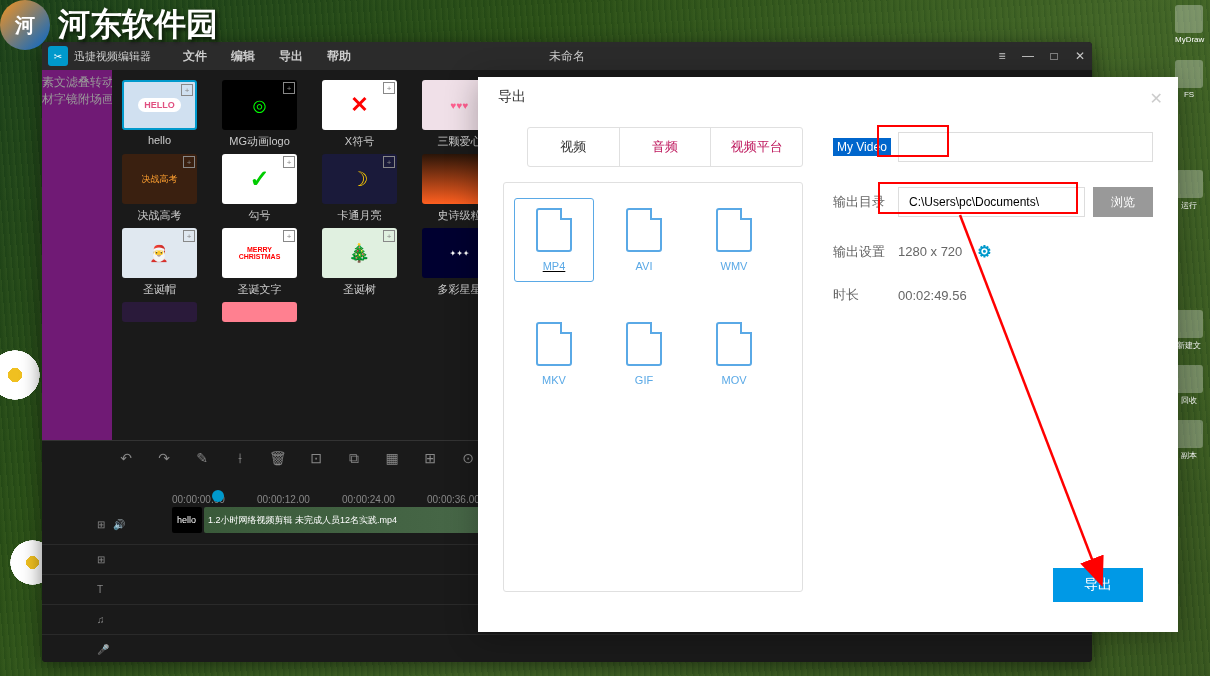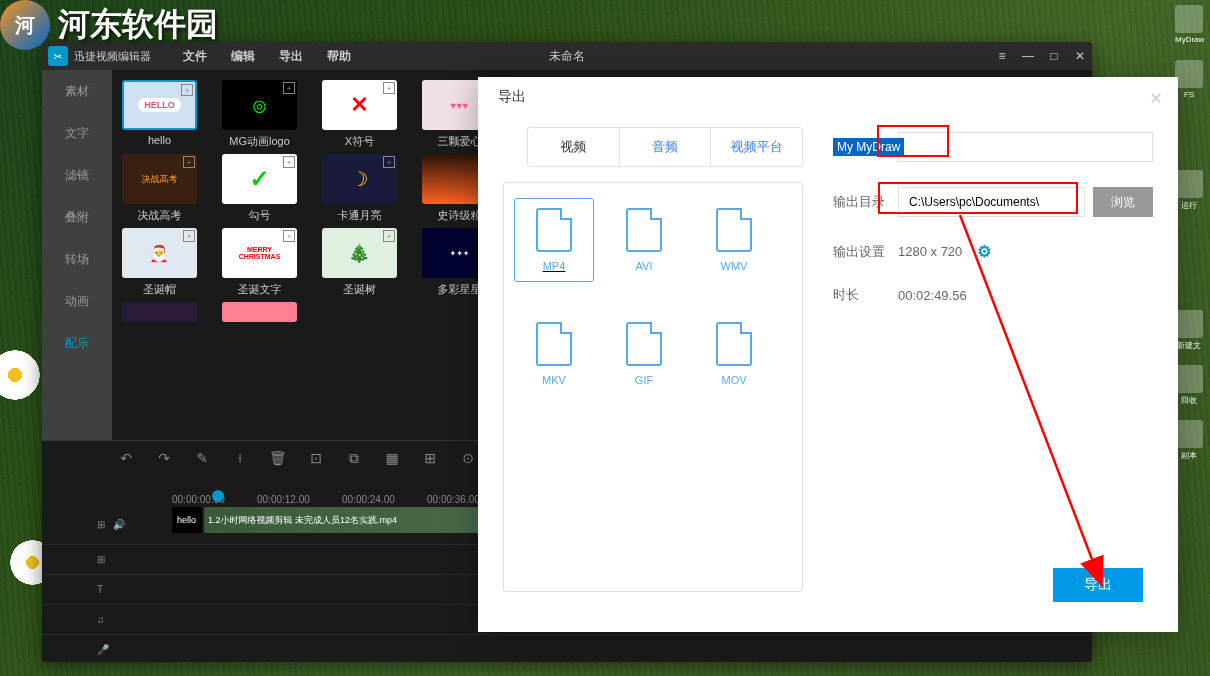--- a/index.html
+++ b/index.html
@@ -20,21 +20,21 @@
 .titlebar { height: 28px; background: #2b2b2b; display: flex; align-items: center; color: #ccc; font-size: 12px; position: relative; }
 .app-icon { width: 20px; height: 20px; margin: 0 6px; background: #0099cc; border-radius: 3px; display: flex; align-items: center; justify-content: center; font-size: 10px; color: #fff; }
 .app-name { font-size: 11px; }
 .menu-items { display: flex; margin-left: 20px; }
 .menu-item { padding: 0 12px; font-size: 12px; cursor: pointer; font-weight: bold; }
 .title-center { position: absolute; left: 50%; transform: translateX(-50%); }
 .win-controls { position: absolute; right: 5px; display: flex; gap: 12px; align-items: center; }
 .win-ctrl { width: 14px; height: 14px; cursor: pointer; display: flex; align-items: center; justify-content: center; }
 
 .main-area { display: flex; height: 370px; }
-.sidebar { width: 70px; background: #404040; display: flex; flex-direction: column; }
+.sidebar { width: 70px; background: #701a75; display: flex; }
 .side-item { height: 42px; display: flex; align-items: center; justify-content: center; color: #999; font-size: 12px; cursor: pointer; }
 .side-item.active { color: #0099cc; }
 
 .asset-grid { flex: 1; background: #1a1a1a; padding: 10px; overflow: hidden; }
 .asset-row { display: flex; gap: 25px; margin-bottom: 5px; }
 .asset { width: 75px; text-align: center; }
 .asset-thumb { width: 75px; height: 50px; background: #000; border-radius: 3px; position: relative; display: flex; align-items: center; justify-content: center; }
 .asset-thumb.selected { border: 2px solid #0099cc; }
 .asset-add { position: absolute; top: 2px; right: 2px; width: 12px; height: 12px; border: 1px solid #888; color: #888; font-size: 8px; display: flex; align-items: center; justify-content: center; }
 .asset-label { color: #ccc; font-size: 11px; margin-top: 4px; }
@@ -54,21 +54,21 @@
 .track-content { flex: 1; height: 100%; position: relative; }
 .clip { position: absolute; height: 26px; top: 2px; background: linear-gradient(90deg, #3a5a3a, #4a6a4a); border-radius: 2px; overflow: hidden; display: flex; align-items: center; font-size: 9px; color: #fff; }
 .clip-hello { background: #000; color: #fff; padding: 0 5px; width: 30px; }
 
 .export-dialog { position: absolute; left: 478px; top: 77px; width: 700px; height: 555px; background: #fff; box-shadow: 0 4px 30px rgba(0,0,0,0.3); z-index: 50; }
 .dlg-title { height: 40px; display: flex; align-items: center; padding: 0 20px; font-size: 14px; color: #333; position: relative; }
 .dlg-close { position: absolute; right: 15px; top: 12px; color: #ccc; cursor: pointer; font-size: 16px; }
 .dlg-body { display: flex; padding: 10px 25px; }
 .dlg-left { width: 300px; }
 .tabs { display: flex; border: 1px solid #e0e0e0; border-radius: 3px; overflow: hidden; margin-bottom: 15px; margin-left: 24px; }
-.tab { flex: 1; text-align: center; padding: 10px 0; font-size: 13px; color: #3b82f6; cursor: pointer; border-right: 1px solid #e0e0e0; }
+.tab { flex: 1; text-align: center; padding: 10px 0; font-size: 13px; color: #be185d; cursor: pointer; border-right: 1px solid #e0e0e0; }
 .tab:last-child { border-right: none; }
 .tab.active { color: #333; font-weight: 500; }
 .format-box { border: 1px solid #e0e0e0; border-radius: 3px; padding: 25px 20px; height: 410px; }
 .format-row { display: flex; gap: 30px; margin-bottom: 50px; }
 .format-item { width: 60px; text-align: center; cursor: pointer; }
 .format-item.selected { position: relative; text-decoration: underline; }
 .format-item.selected::after { content: ''; position: absolute; inset: -10px; border: 1px solid #5aa9e6; border-radius: 3px; }
 .file-icon { width: 36px; height: 44px; margin: 0 auto 8px; border: 2px solid #5aa9e6; border-radius: 3px 3px 3px 3px; position: relative; }
 .file-icon::before { content: ''; position: absolute; top: -2px; right: -2px; width: 10px; height: 10px; background: #fff; border-bottom: 2px solid #5aa9e6; border-left: 2px solid #5aa9e6; }
 .format-label { font-size: 11px; color: #5aa9e6; }
@@ -344,21 +344,21 @@
               <div class="file-icon"></div>
               <div class="format-label">MOV</div>
             </div>
         </div>
       </div>
     </div>
     <div class="dlg-right">
       <div class="form-row">
         <span class="form-label">名称</span>
         <input class="form-input" style="background: rgb(255, 255, 255);">
-        <span style="position:absolute;background:#0066cc;color:#fff;padding:2px 4px;font-size:12px;margin-left:0px">My MyDraw</span>
+        <span style="position:absolute;background:#0066cc;color:#fff;padding:2px 4px;font-size:12px;margin-left:0px">My Video</span>
       </div>
       <div class="form-row">
         <span class="form-label">输出目录</span>
         <input class="form-input" value="C:\Users\pc\Documents\" style="">
         <button class="browse-btn">浏览</button>
       </div>
       <div class="form-row">
         <span class="form-label">输出设置</span>
         <span class="form-value">1280 x 720</span>
         <span class="gear-icon">⚙</span>

